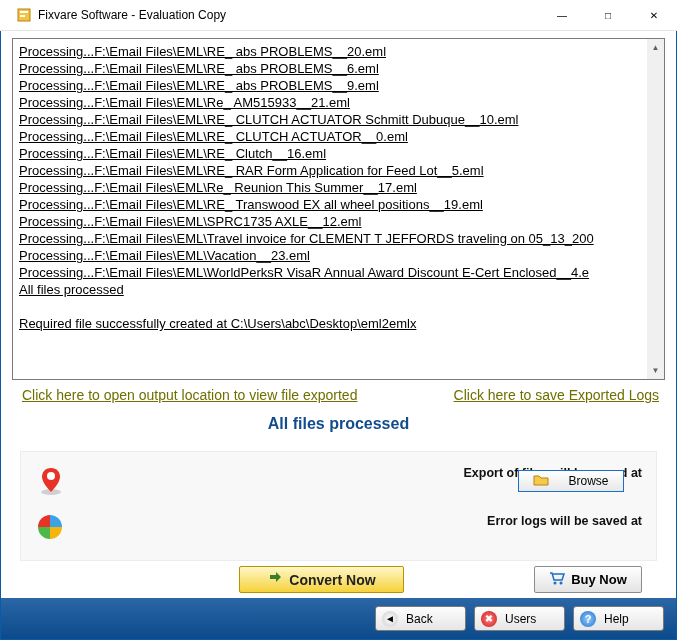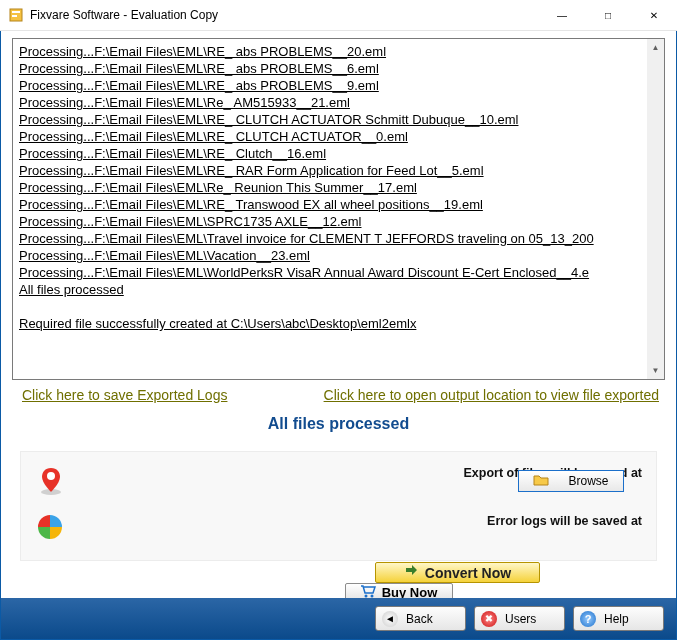--- a/index.html
+++ b/index.html
@@ -1,38 +1,38 @@
 <!DOCTYPE html>
 <html><head>
 <meta charset="utf-8">
 <style>
 * { box-sizing: border-box; margin: 0; padding: 0; }
 body { font-family: "Segoe UI", Tahoma, sans-serif; font-size: 12px; background: #fff; width: 677px; height: 640px; overflow: hidden; }
-.titlebar { height: 31px; background: #fff; border-bottom: 1px solid #e5e5e5; display: flex; align-items: center; padding-left: 8px; }
+.titlebar { height: 31px; background: #fff; border-bottom: 1px solid #e5e5e5; display: flex; align-items: center; padding-left: 16px; }
 .titlebar .icon { width: 16px; height: 16px; margin-right: 6px; }
 .titlebar .title { flex: 1; font-size: 12px; color: #000; }
 .titlebar .wbtn { width: 46px; height: 30px; display: flex; align-items: center; justify-content: center; font-family: "Segoe MDL2 Assets","Segoe UI Symbol",sans-serif; font-size: 10px; color: #000; }
 .client { background: #fff; border: 1px solid #0b5aa6; border-top: none; height: calc(640px - 31px); position: relative; }
 .logbox { position: absolute; left: 11px; top: 7px; width: 653px; height: 342px; border: 1px solid #7a7a7a; background: #fff; overflow: hidden; text-decoration: underline; }
 .logbox-inner { padding: 4px 6px 4px 6px; font-size: 13px; color: #000; line-height: 17px; white-space: pre; overflow: hidden; }
 .scrolltrack { position: absolute; right: 0; top: 0; width: 17px; height: 100%; background: #f0f0f0; }
 .scroll-arrow { width: 17px; height: 17px; display: flex; align-items: center; justify-content: center; font-size: 8px; color: #606060; }
 .scrolltrack .down { position: absolute; bottom: 0; }
 .linklinks { position: absolute; top: 356px; left: 21px; right: 17px; display: flex; justify-content: space-between; }
 .linklinks a { color: #6f6f00; text-decoration: underline; font-size: 14px; }
 .status { position: absolute; top: 384px; left: 0; width: 100%; text-align: center; color: #124c8f; font-size: 16px; font-weight: bold; }
 .panel { position: absolute; left: 19px; top: 420px; width: 637px; height: 110px; background: #f8f8f8; border: 1px solid #ececec; }
 .panel-row { position: absolute; left: 14px; right: 14px; display: flex; align-items: flex-start; text-align: right; }
 .panel-row.r1 { top: 12px; }
 .panel-row.r2 { top: 60px; }
 .panel-icon { width: 28px; margin-right: 18px; margin-top: 2px; flex-shrink: 0; }
 .panel-text { flex: 1; color: #111; font-size: 12.5px; line-height: 18px; }
 .panel-text .b { font-weight: bold; }
 .browse-btn { position: absolute; right: 32px; top: 18px; width: 106px; height: 22px; background: linear-gradient(#fff,#e8e8e8); border: 1px solid #1b6fca; display: flex; align-items: center; justify-content: center; gap: 19px; font-size: 12px; color: #000; }
-.actionbar { position: absolute; top: 531px; left: 1px; right: 1px; height: 35px; display: flex; align-items: center; flex-direction: column; }
+.actionbar { position: absolute; top: 531px; left: 1px; right: 1px; height: 35px; display: flex; align-items: center; }
 .btn { height: 27px; background: linear-gradient(#fff,#e3e3e3); border: 1px solid #8c8c8c; border-radius: 2px; display: flex; align-items: center; justify-content: center; gap: 6px; font-size: 13px; color: #000; }
 .btn-convert { width: 165px; margin-left: 237px; font-weight: bold; font-size: 14px; color: #222; background: linear-gradient(#fff7c8,#f5d23a); border: 1px solid #b69400; }
 .btn-buy { width: 108px; margin-left: 130px; margin-right: 10px; font-weight: bold; font-size: 13px; align-items: center; }
 .footbar { position: absolute; left: 0; right: 0; bottom: 0; height: 41px; background: linear-gradient(#2b66a6,#0b4a8b); display: flex; align-items: center; justify-content: flex-end; gap: 8px; padding-right: 12px; }
 .footbtn { width: 91px; height: 25px; background: linear-gradient(#fdfdfd,#e6e6e6); border: 1px solid #7a7a7a; border-radius: 3px; display: flex; align-items: center; gap: 8px; padding-left: 6px; font-size: 12px; color: #000; }
 .circle { width: 16px; height: 16px; border-radius: 50%; }
 </style>
 </head>
 <body>
 
@@ -70,22 +70,22 @@
 All files processed
 
 Required file successfully created at C:\Users\abc\Desktop\eml2emlx</div>
     <div class="scrolltrack">
       <div class="scroll-arrow">▲</div>
       <div class="scroll-arrow down">▼</div>
     </div>
   </div>
 
   <div class="linklinks">
+    <a href="#">Click here to open output location to view file exported</a>
     <a href="#">Click here to save Exported Logs</a>
-    <a href="#">Click here to open output location to view file exported</a>
   </div>
 
   <div class="status">All files processed</div>
 
   <div class="panel">
     <div class="panel-row r1">
       <div class="panel-icon">
         <svg width="24" height="30">
             <ellipse cx="12" cy="26" rx="10" ry="3" fill="#d0d0d0"></ellipse>
             <path d="M12 2 C6 2 3 6 3 11 C3 17 12 26 12 26 C12 26 21 17 21 11 C21 6 18 2 12 2 Z" fill="#e73228"></path>

